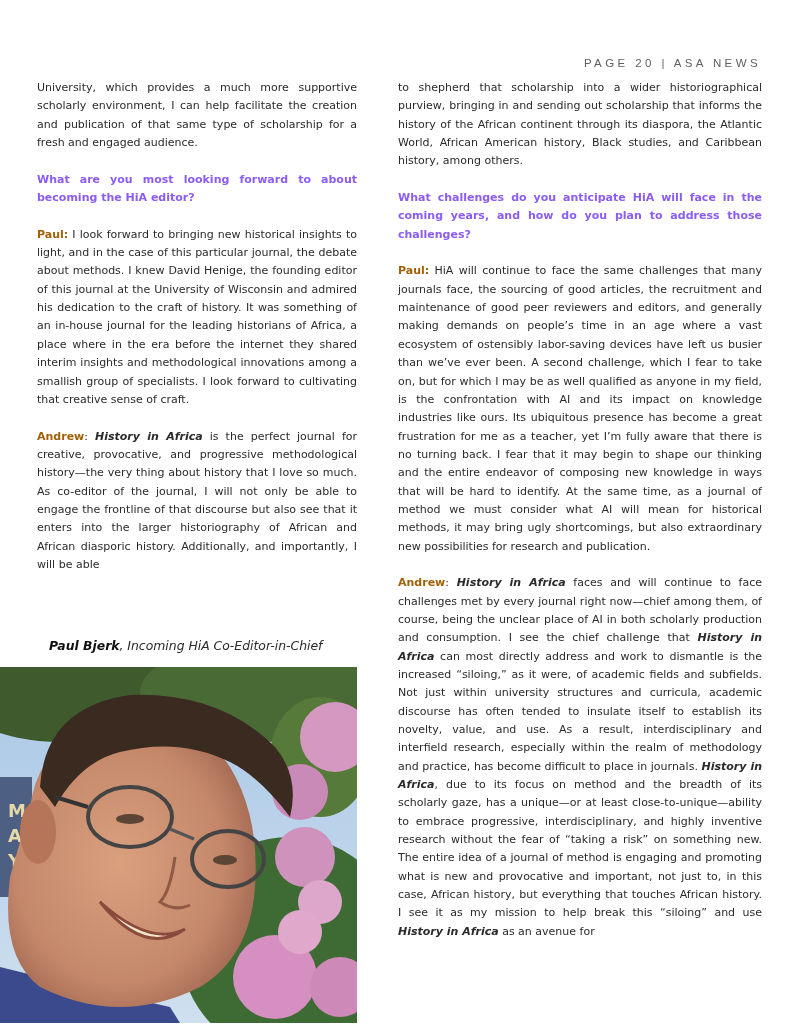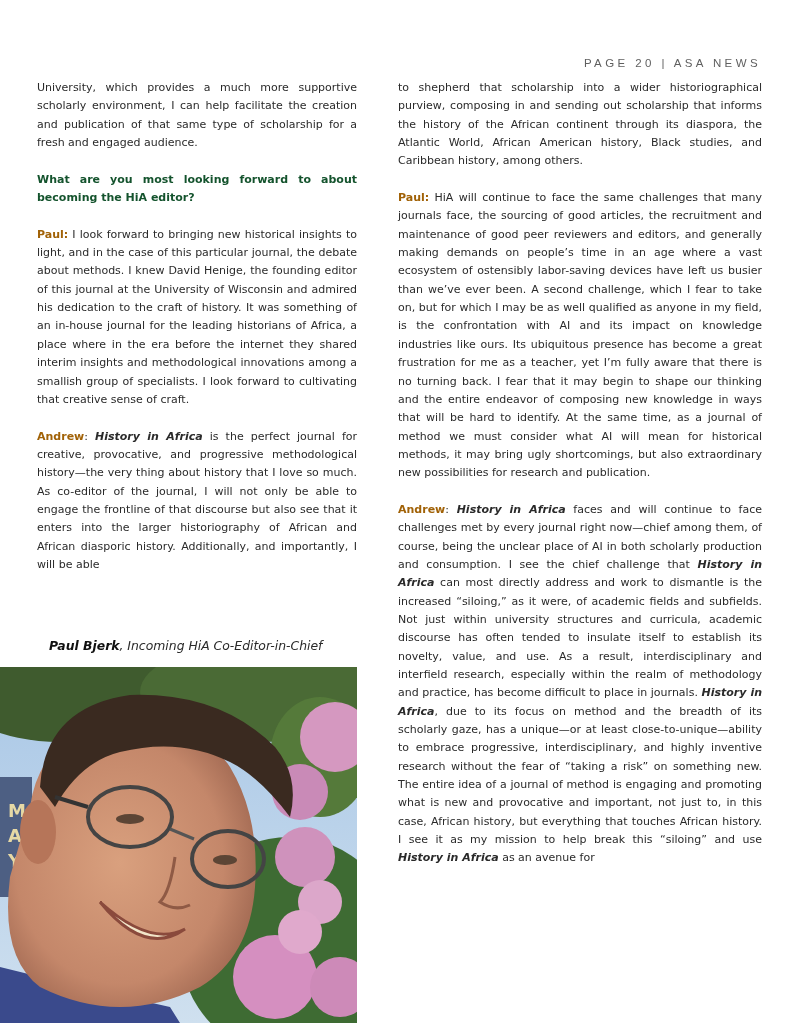--- a/index.html
+++ b/index.html
@@ -2,21 +2,21 @@
 <html><head>
 <meta charset="utf-8">
 <style>
   html, body { margin: 0; padding: 0; background: #ffffff; }
   body { width: 791px; height: 1024px; position: relative; overflow: hidden;
          font-family: "DejaVu Sans", sans-serif; color: #2a2a2a; }
   .header { position: absolute; top: 26px; right: 30px; font-size: 11.5px;
             letter-spacing: 3.4px; color: #5f5f5f; font-family: "Liberation Sans", sans-serif; margin-top: 31px; }
   .col { position: absolute; font-size: 11px; line-height: 18.35px; text-align: justify; }
   .col p { margin: 0 0 18.35px 0; }
-  .col p.q { font-weight: bold; color: #14532d; }
+  .col p.q { font-weight: bold; color: #8b5cf6; }
   .left { left: 37px; top: 79px; width: 320px; }
   .right { left: 398px; top: 79px; width: 364px; }
   .spk { font-weight: bold; color: #a16207; }
   i { font-style: italic; font-weight: bold; }
   .caption { position: absolute; left: 49px; top: 638px; font-size: 12.4px; font-style: italic; color: #2a2a2a; }
   .caption b { font-weight: bold; color: #111; }
   .photo { position: absolute; left: 0; top: 667px; width: 357px; height: 356px; overflow: hidden; }
   .photo svg { display: block; }
 </style>
 </head>
@@ -82,16 +82,17 @@
     <ellipse cx="130" cy="152" rx="14" ry="5" fill="#5c4535"></ellipse>
     <ellipse cx="225" cy="193" rx="12" ry="5" fill="#5c4535"></ellipse>
 
     <path d="M175 190 Q170 225 160 235 Q175 245 190 238" fill="none" stroke="#8f5a45" stroke-width="3"></path>
 
     <path d="M100 235 Q145 290 185 262 Q150 280 100 235 Z" fill="#f2e6c9" stroke="#8a4a3c" stroke-width="3"></path>
   </svg>
 </div>
 
 <div class="col right">
-  <p>to shepherd that scholarship into a wider historiographical purview, composing in and sending out scholarship that informs the history of the African continent through its diaspora, the Atlantic World, African American history, Black studies, and Caribbean history, among others.</p>
+  <p>to shepherd that scholarship into a wider historiographical purview, bringing in and sending out scholarship that informs the history of the African continent through its diaspora, the Atlantic World, African American history, Black studies, and Caribbean history, among others.</p>
+  <p class="q">What challenges do you anticipate HiA will face in the coming years, and how do you plan to address those challenges?</p>
   <p><span class="spk">Paul:</span><span> HiA will continue to face the same challenges that many journals face, the sourcing of good articles, the recruitment and maintenance of good peer reviewers and editors, and generally making demands on people’s time in an age where a vast ecosystem of ostensibly labor-saving devices have left us busier than we’ve ever been. A second challenge, which I fear to take on, but for which I may be as well qualified as anyone in my field, is the confrontation with AI and its impact on knowledge industries like ours. Its ubiquitous presence has become a great frustration for me as a teacher, yet I’m fully aware that there is no turning back. I fear that it may begin to shape our thinking and the entire endeavor of composing new knowledge in ways that will be hard to identify. At the same time, as a journal of method we must consider what AI will mean for historical methods, it may bring ugly shortcomings, but also extraordinary new possibilities for research and publication.</span></p>
   <p><span class="spk">Andrew</span>: <i>History in Africa</i><span> faces and will continue to face challenges met by every journal right now—chief among them, of course, being the unclear place of AI in both scholarly production and consumption. I see the chief challenge that </span><i>History in Africa</i><span> can most directly address and work to dismantle is the increased “siloing,” as it were, of academic fields and subfields. Not just within university structures and curricula, academic discourse has often tended to insulate itself to establish its novelty, value, and use. As a result, interdisciplinary and interfield research, especially within the realm of methodology and practice, has become difficult to place in journals. </span><i>History in Africa</i><span>, due to its focus on method and the breadth of its scholarly gaze, has a unique—or at least close-to-unique—ability to embrace progressive, interdisciplinary, and highly inventive research without the fear of “taking a risk” on something new. The entire idea of a journal of method is engaging and promoting what is new and provocative and important, not just to, in this case, African history, but everything that touches African history. I see it as my mission to help break this “siloing”  and use </span><i>History in Africa</i><span> as an avenue for</span></p>
 </div>
 
 </body></html>

